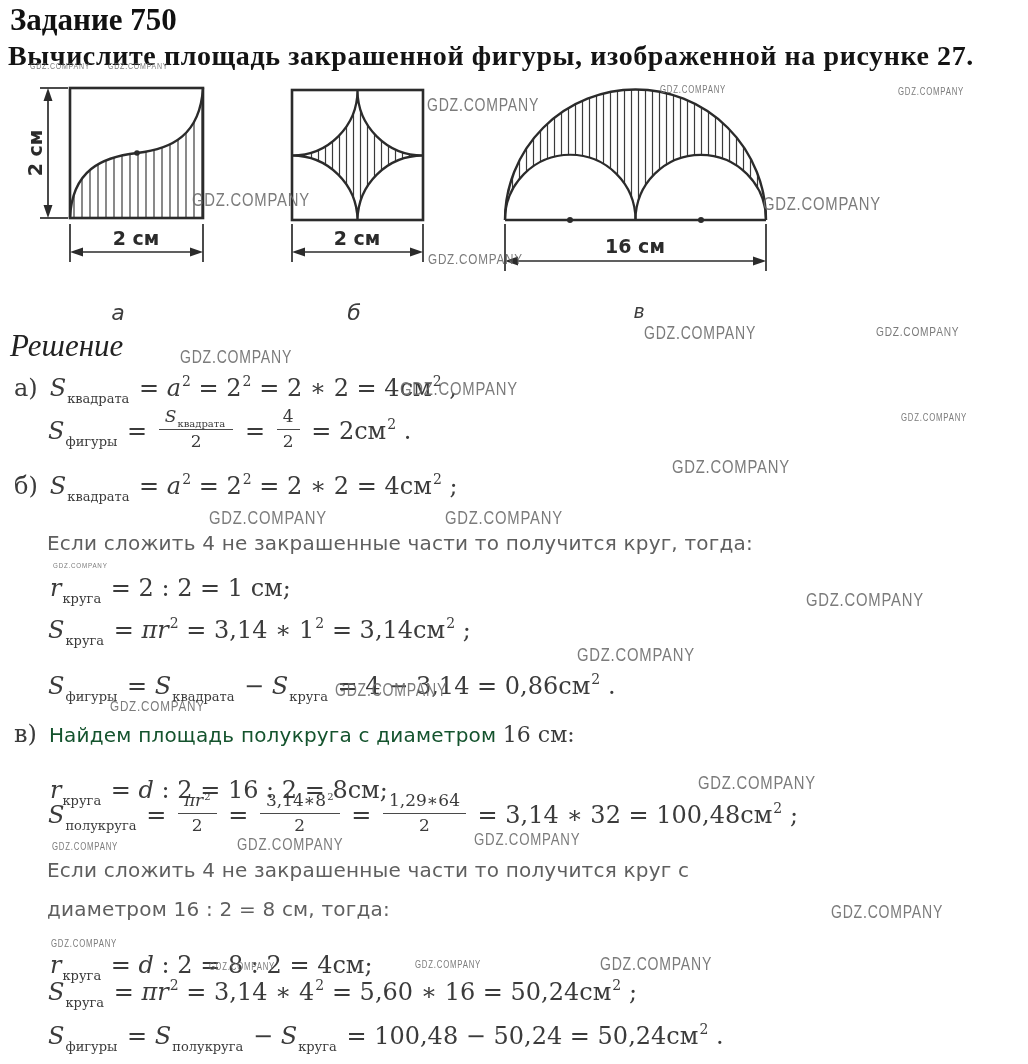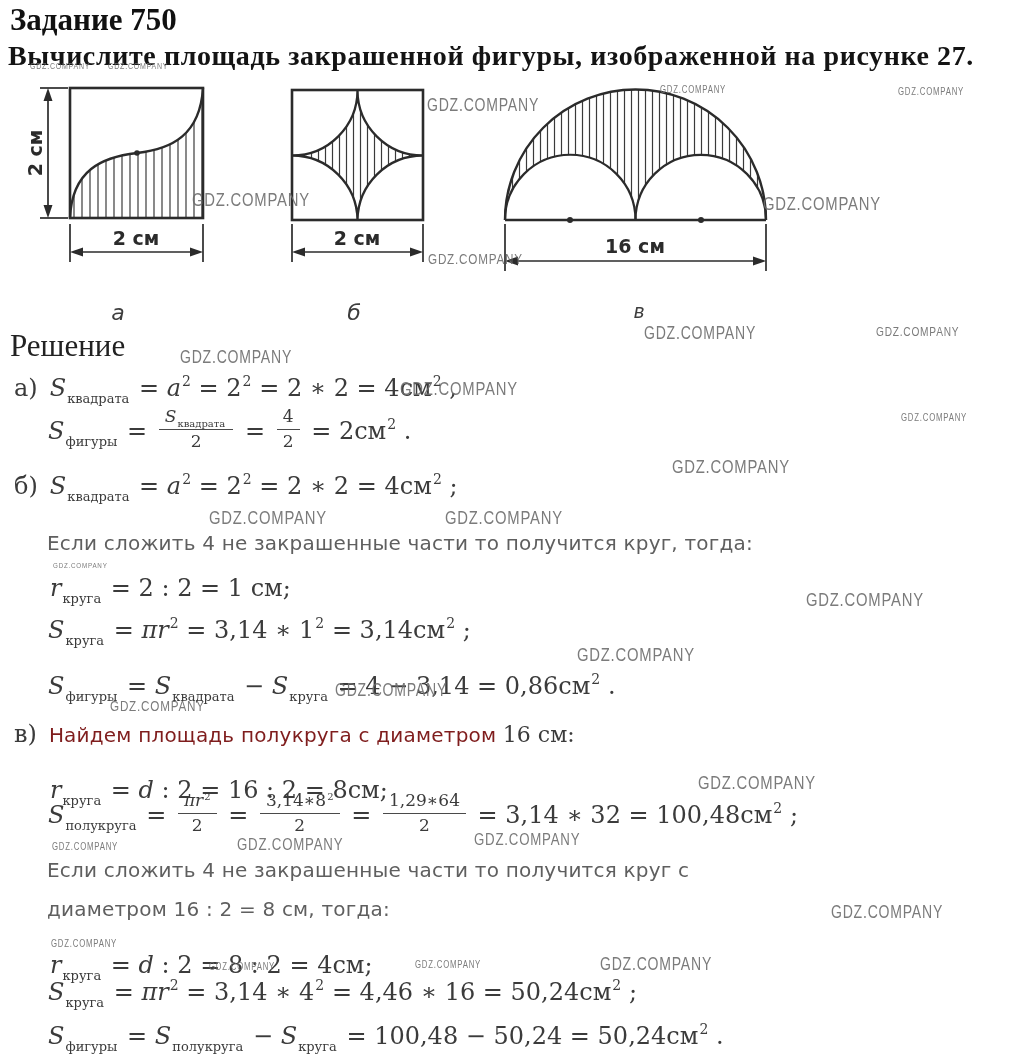--- a/index.html
+++ b/index.html
@@ -2,42 +2,42 @@
 <html><head>
 <meta charset="utf-8">
 <style>
   html,body{margin:0;padding:0;background:#ffffff;}
   .page{position:relative;width:1028px;height:1064px;background:#ffffff;overflow:hidden;
         font-family:"Liberation Serif",serif;color:#1c1c1c;}
   .title{position:absolute;left:10px;top:2px;font-size:31px;font-weight:700;
          font-family:"Liberation Serif",serif;color:#111;text-align:center;}
   .problem{position:absolute;left:8px;top:40px;font-size:28px;font-weight:700;
            letter-spacing:0.6px;color:#141414;white-space:nowrap;}
-  .heading{position:absolute;left:10px;top:328px;font-size:31px;
+  .heading{position:absolute;left:10px;top:328px;font-size:31px;font-style:italic;
            font-family:"Liberation Serif",serif;color:#222;}
   .figsvg{position:absolute;}
   
   .frow{position:absolute;white-space:nowrap;font-family:"DejaVu Serif",serif;
         font-size:24px;color:#3b3b3b;}
   .marker{margin-right:12px;}
   .formula{display:inline;}
   .f-t{white-space:pre;}
   .f-v{font-style:italic;white-space:pre;}
   .f-sub{font-size:13px;position:relative;top:7px;margin:8px 2px 0 1px;}
   .f-sup{font-size:14px;position:relative;top:-10px;margin-left:1px;}
   .frac{display:inline-flex;flex-direction:column;align-items:center;
         vertical-align:middle;margin:0 4px;font-size:17px;line-height:1.15;position:relative;top:-3px;}
   .frac .num{padding:0 6px 2px;border-bottom:1.6px solid #4a4a4a;text-align:left;}
   .frac .den{padding-top:2px;}
   .frac .f-sub{font-size:10px;top:5px;}
   .frac .f-sup{font-size:10px;top:-6px;}
   
   .trow{position:absolute;font-family:"DejaVu Sans",sans-serif;font-size:20px;
         color:#5f5f5f;letter-spacing:0.2px;white-space:nowrap;}
-  .t-inline{font-family:"DejaVu Sans",sans-serif;font-size:20px;color:#7f1d1d;
+  .t-inline{font-family:"DejaVu Sans",sans-serif;font-size:20px;color:#14532d;
             letter-spacing:0.2px;}
   .t-serif{font-family:"DejaVu Serif",serif;font-size:22px;color:#3b3b3b;}
   
   .wm{position:absolute;font-family:"Liberation Sans",sans-serif;color:#6d6d6d;
       white-space:nowrap;letter-spacing:1px;transform:scaleX(0.78);
       transform-origin:left top;opacity:0.9;}
   svg text{font-family:"DejaVu Sans",sans-serif;}
   .dimlabel{font-size:19px;font-weight:700;fill:#2b2b2b;}
   .figletter{font-size:22px;font-style:italic;fill:#3d3d3d;}
 </style>
@@ -167,21 +167,21 @@
           <span class="num"><span class="f-t">1,29∗64</span></span>
           <span class="den"><span class="f-t">2</span></span>
         </span><span class="f-t"> = 3,14 ∗ 32 = 100,48см</span><span class="f-sup">2</span><span class="f-t"> ;</span></span>
   </div>
   <div class="trow" style="left:47px;top:858px">Если сложить 4 не закрашенные части то получится круг с</div>
   <div class="trow" style="left:47px;top:897px">диаметром 16 : 2 = 8 см, тогда:</div>
   <div class="frow" style="left:50px;top:951px">
     <span class="formula"><span class="f-v">r</span><span class="f-sub">круга</span><span class="f-t"> = </span><span class="f-v">d</span><span class="f-t"> : 2 = 8 : 2 = 4см;</span></span>
   </div>
   <div class="frow" style="left:48px;top:978px">
-    <span class="formula"><span class="f-v">S</span><span class="f-sub">круга</span><span class="f-t"> = </span><span class="f-v">πr</span><span class="f-sup">2</span><span class="f-t"> = 3,14 ∗ 4</span><span class="f-sup">2</span><span class="f-t"> = 4,46 ∗ 16 = 50,24см</span><span class="f-sup">2</span><span class="f-t"> ;</span></span>
+    <span class="formula"><span class="f-v">S</span><span class="f-sub">круга</span><span class="f-t"> = </span><span class="f-v">πr</span><span class="f-sup">2</span><span class="f-t"> = 3,14 ∗ 4</span><span class="f-sup">2</span><span class="f-t"> = 5,60 ∗ 16 = 50,24см</span><span class="f-sup">2</span><span class="f-t"> ;</span></span>
   </div>
   <div class="frow" style="left:48px;top:1022px">
     <span class="formula"><span class="f-v">S</span><span class="f-sub">фигуры</span><span class="f-t"> = </span><span class="f-v">S</span><span class="f-sub">полукруга</span><span class="f-t"> − </span><span class="f-v">S</span><span class="f-sub">круга</span><span class="f-t"> = 100,48 − 50,24 = 50,24см</span><span class="f-sup">2</span><span class="f-t"> .</span></span>
   </div>
 
   <div id="wm-layer">
       <div class="wm" style="left: 30px; top: 61px; font-size: 9px;">GDZ.COMPANY</div>
       <div class="wm" style="left: 108px; top: 61px; font-size: 9px;">GDZ.COMPANY</div>
       <div class="wm" style="left: 427px; top: 95px; font-size: 18px;">GDZ.COMPANY</div>
       <div class="wm" style="left: 660px; top: 84px; font-size: 10px;">GDZ.COMPANY</div>

